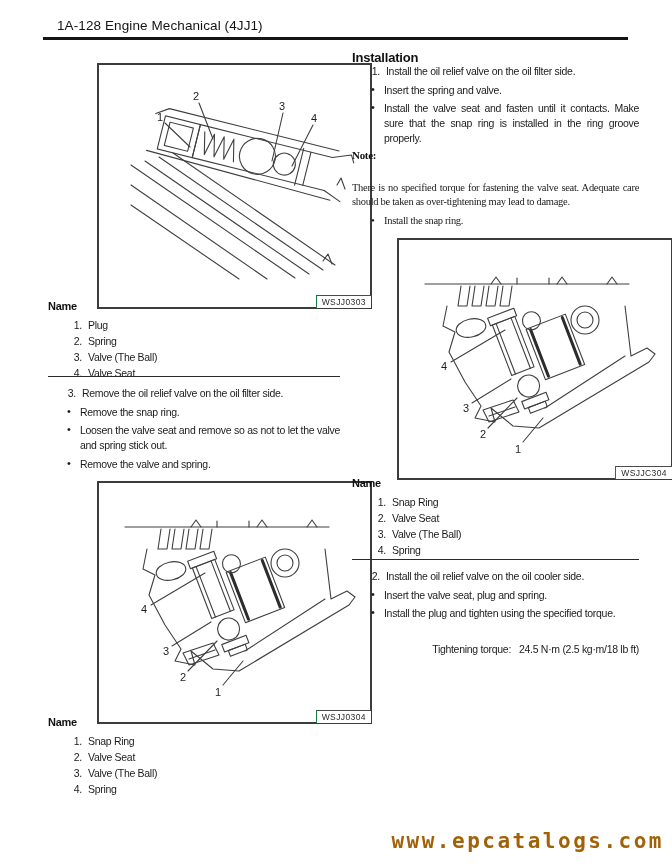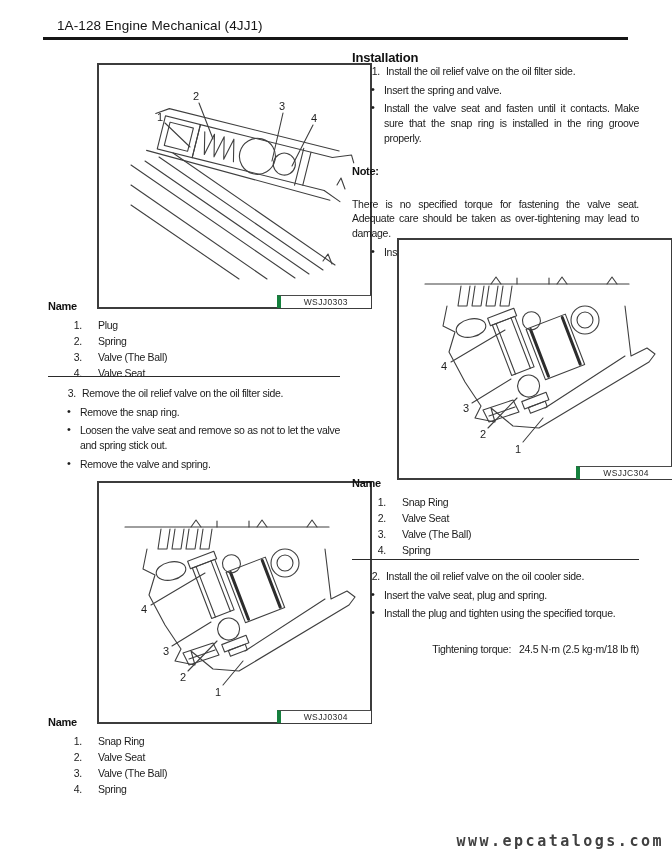--- a/index.html
+++ b/index.html
@@ -25,36 +25,36 @@
   .blk { position:absolute; left:0; width:100%; }
 
   
   .figbox {
     position:absolute; background:#fff; border:2px solid #3c3c3c;
     box-sizing:border-box;
   }
   .figbox svg { display:block; }
   .figlabel {
     position:absolute; right:-1px; bottom:-1px;
-    border-top:1px solid #4a4a4a; border-left:4px solid #15803d;
-    padding:2px 23px 1px; font-size:8.5px; letter-spacing:0.4px;
+    border-top:1px solid #4a4a4a; border-left:1px solid #15803d;
+    padding:2px 5px 1px; font-size:8.5px; letter-spacing:0.4px;
     background:#fff; color:#2a2a2a; line-height:9px;
   }
   .ln { stroke:#3f3f3f; fill:none; stroke-width:1.1; stroke-linecap:round; stroke-linejoin:round; }
   .ln-thick { stroke:#2c2c2c; fill:none; stroke-width:3; }
   .callout { font-size:11px; fill:#1e1e1e; letter-spacing:0; }
 
   
   .h-section { font-size:13px; font-weight:bold; letter-spacing:-0.2px; color:#111; }
   .h-bold    { font-size:11px; font-weight:bold; color:#111; }
 
   .plist { margin:3px 0 0; padding:0; list-style:none; }
   .plist li { display:flex; line-height:16px; }
   .pnum  { width:14px; margin-left:20px; text-align:right; flex:0 0 auto; }
-  .plabel{ margin-left:16px; }
+  .plabel{ margin-left:6px; }
 
   .step-head { display:flex; }
   .snum  { width:14px; margin-left:14px; text-align:right; flex:0 0 auto; }
   .stext { margin-left:6px; flex:1; }
 
   .bullets { margin:3px 0 0; padding:0; list-style:none; }
   .bullets li {
     position:relative; margin:4px 0 4px 32px; text-align:justify;
   }
   .bullets li::before {
@@ -65,22 +65,22 @@
 
   .torque-line { white-space:nowrap;text-align:right; }
   .torque-label { margin-right:8px; }
 
   .rule { position:absolute; left:0; width:100%; height:1px; background:#2a2a2a; }
 
   
   .footer {
     position:absolute; right:8px; top:834px;
     font-family:"DejaVu Sans Mono", monospace;
-    font-weight:bold; font-size:15px; letter-spacing:2.5px;
-    color:#404040;
+    font-weight:bold; font-size:21px; letter-spacing:2.5px;
+    color:#a16207;
   }
 </style>
 </head>
 <body>
 
 <div class="page">
 
   <div class="header-title">1A-128 Engine Mechanical (4JJ1)</div>
   <div class="header-rule"></div>
 
@@ -240,21 +240,21 @@
       <div class="step-head">
         <span class="snum">1.</span>
         <span class="stext">Install the oil relief valve on the oil filter side.</span>
       </div>
       <ul class="bullets">
         <li>Insert the spring and valve.</li>
         <li>Install the valve seat and fasten until it contacts. Make sure that the snap ring is installed in the ring groove properly.</li>
       </ul>
     </div>
 
-    <div class="blk" style="top:122px;">
+    <div class="blk" style="top:106px;font-family:Liberation Serif, serif;">
       <div class="h-bold">Note:</div>
       <div class="note-text">There is no specified torque for fastening the valve seat. Adequate care should be taken as over-tightening may lead to damage.</div>
       <ul class="bullets">
         <li>Install the snap ring.</li>
       </ul>
     </div>
 
     <figure class="figbox" style="left:5px; top:185px; width:276px; height:242px;">
       <svg viewBox="0 0 272 238" width="272" height="238">
         <g class="ln">

